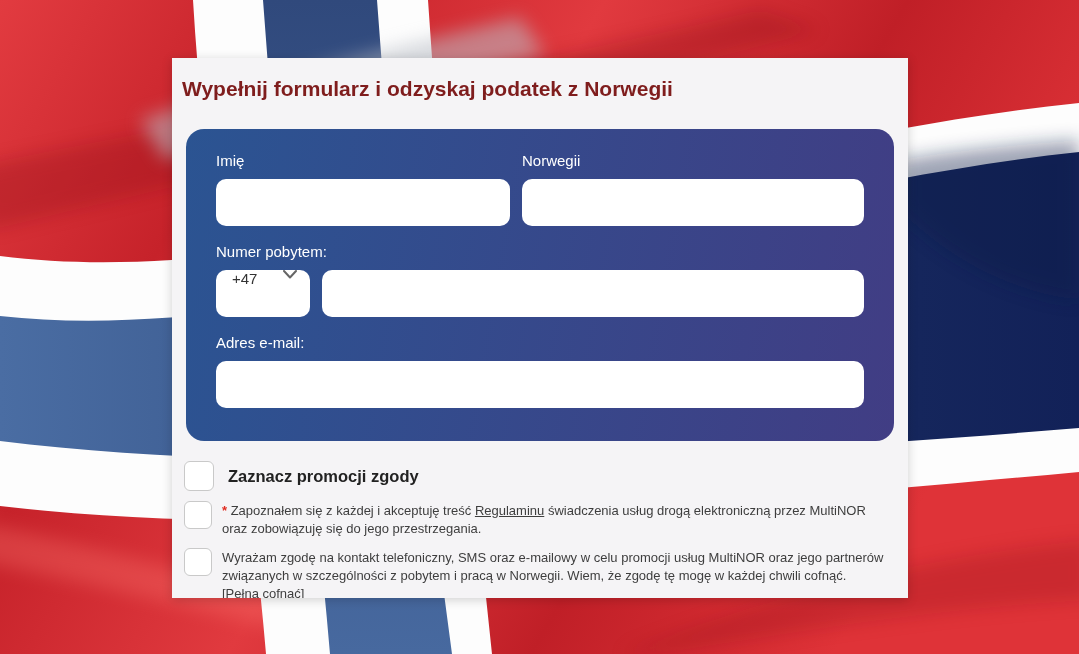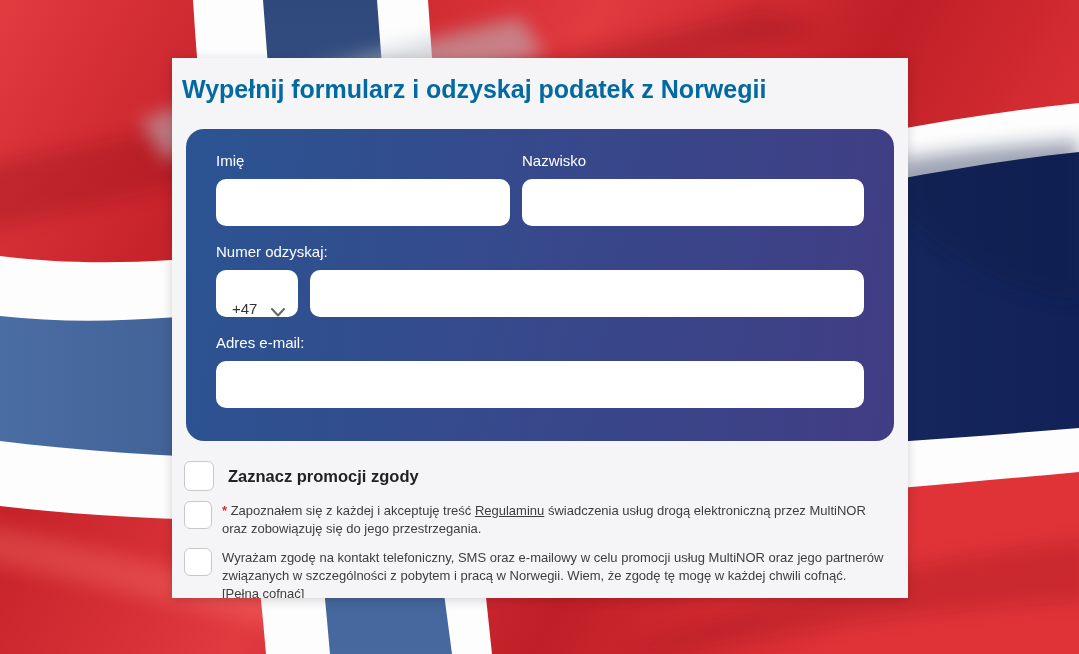--- a/index.html
+++ b/index.html
@@ -20,21 +20,21 @@
 
   .card{
     position:absolute;left:172px;top:58px;width:736px;height:540px;
     background:var(--card-bg);
     box-shadow:0 2px 10px rgba(0,0,0,0.18);
     overflow:hidden;
     box-sizing:border-box;
   }
   .card h1{
     margin:17px 14px 0 10px;
-    font-size:25px;line-height:28px;font-weight:700;color:#0369a1;
+    font-size:21px;line-height:28px;font-weight:700;color:#7f1d1d;
   }
   .panel{
     margin:26px 14px 0 14px;
     border-radius:18px;
     padding:23px 30px 33px 30px;
     background:linear-gradient(100deg,var(--panel-start) 0%,var(--panel-end) 100%);
     box-sizing:border-box;
   }
   .panel label{
     display:block;color:#ffffff;font-size:15px;line-height:18px;margin-bottom:9px;
@@ -42,23 +42,23 @@
   .grid2{display:grid;grid-template-columns:294px 1fr;column-gap:12px;margin-bottom:17px;}
   .txt{
     display:block;width:100%;height:47px;box-sizing:border-box;
     border:none;border-radius:10px;background:#fff;
     font-size:16px;color:#222;padding:0 14px;outline:none;
   }
   .phone-field{margin-bottom:17px;}
   .phone-row{display:flex;gap:12px;}
   .phone-row .txt{flex:1;}
   .select{
-    width:82px;height:47px;box-sizing:border-box;flex:none;
+    width:94px;height:47px;box-sizing:border-box;flex:none;
     background:#fff;border-radius:10px;cursor:pointer;
-    display:flex;align-items:flex-end;justify-content:space-between;
+    display:flex;align-items:flex-start;justify-content:space-between;
     padding:0 13px 0 16px;font-size:15px;color:#333;
   }
   .select .chev{flex:none;}
 
   .consents{margin:20px 14px 0 12px;}
   .consent-row{display:flex;align-items:flex-start;margin-bottom:10px;}
   .consent-row.master{align-items:center;margin-bottom:10px;}
   input[type="checkbox"]{
     -webkit-appearance:none;appearance:none;
     width:28px;height:28px;flex:none;margin:0;
@@ -119,27 +119,27 @@
     <h1>Wypełnij formularz i odzyskaj podatek z Norwegii</h1>
 
     <div class="panel">
 
       <div class="grid2">
         <div class="field">
           <label>Imię</label>
           <input class="txt" type="text" value="" style="">
         </div>
         <div class="field">
-          <label>Nazwisko</label>
+          <label>Norwegii</label>
           <input class="txt" type="text" value="" style="">
         </div>
       </div>
 
       <div class="field phone-field">
-        <label>Numer odzyskaj:</label>
+        <label>Numer pobytem:</label>
         <div class="phone-row">
           <div class="select">
             <span>+47</span>
             <svg class="chev" width="14" height="9" viewBox="0 0 14 9">
               <path d="M1,1 L7,7.5 L13,1" fill="none" stroke="#666" stroke-width="2" stroke-linecap="round" stroke-linejoin="round"></path>
             </svg>
           </div>
           <input class="txt" type="text" value="" style="">
         </div>
       </div>

